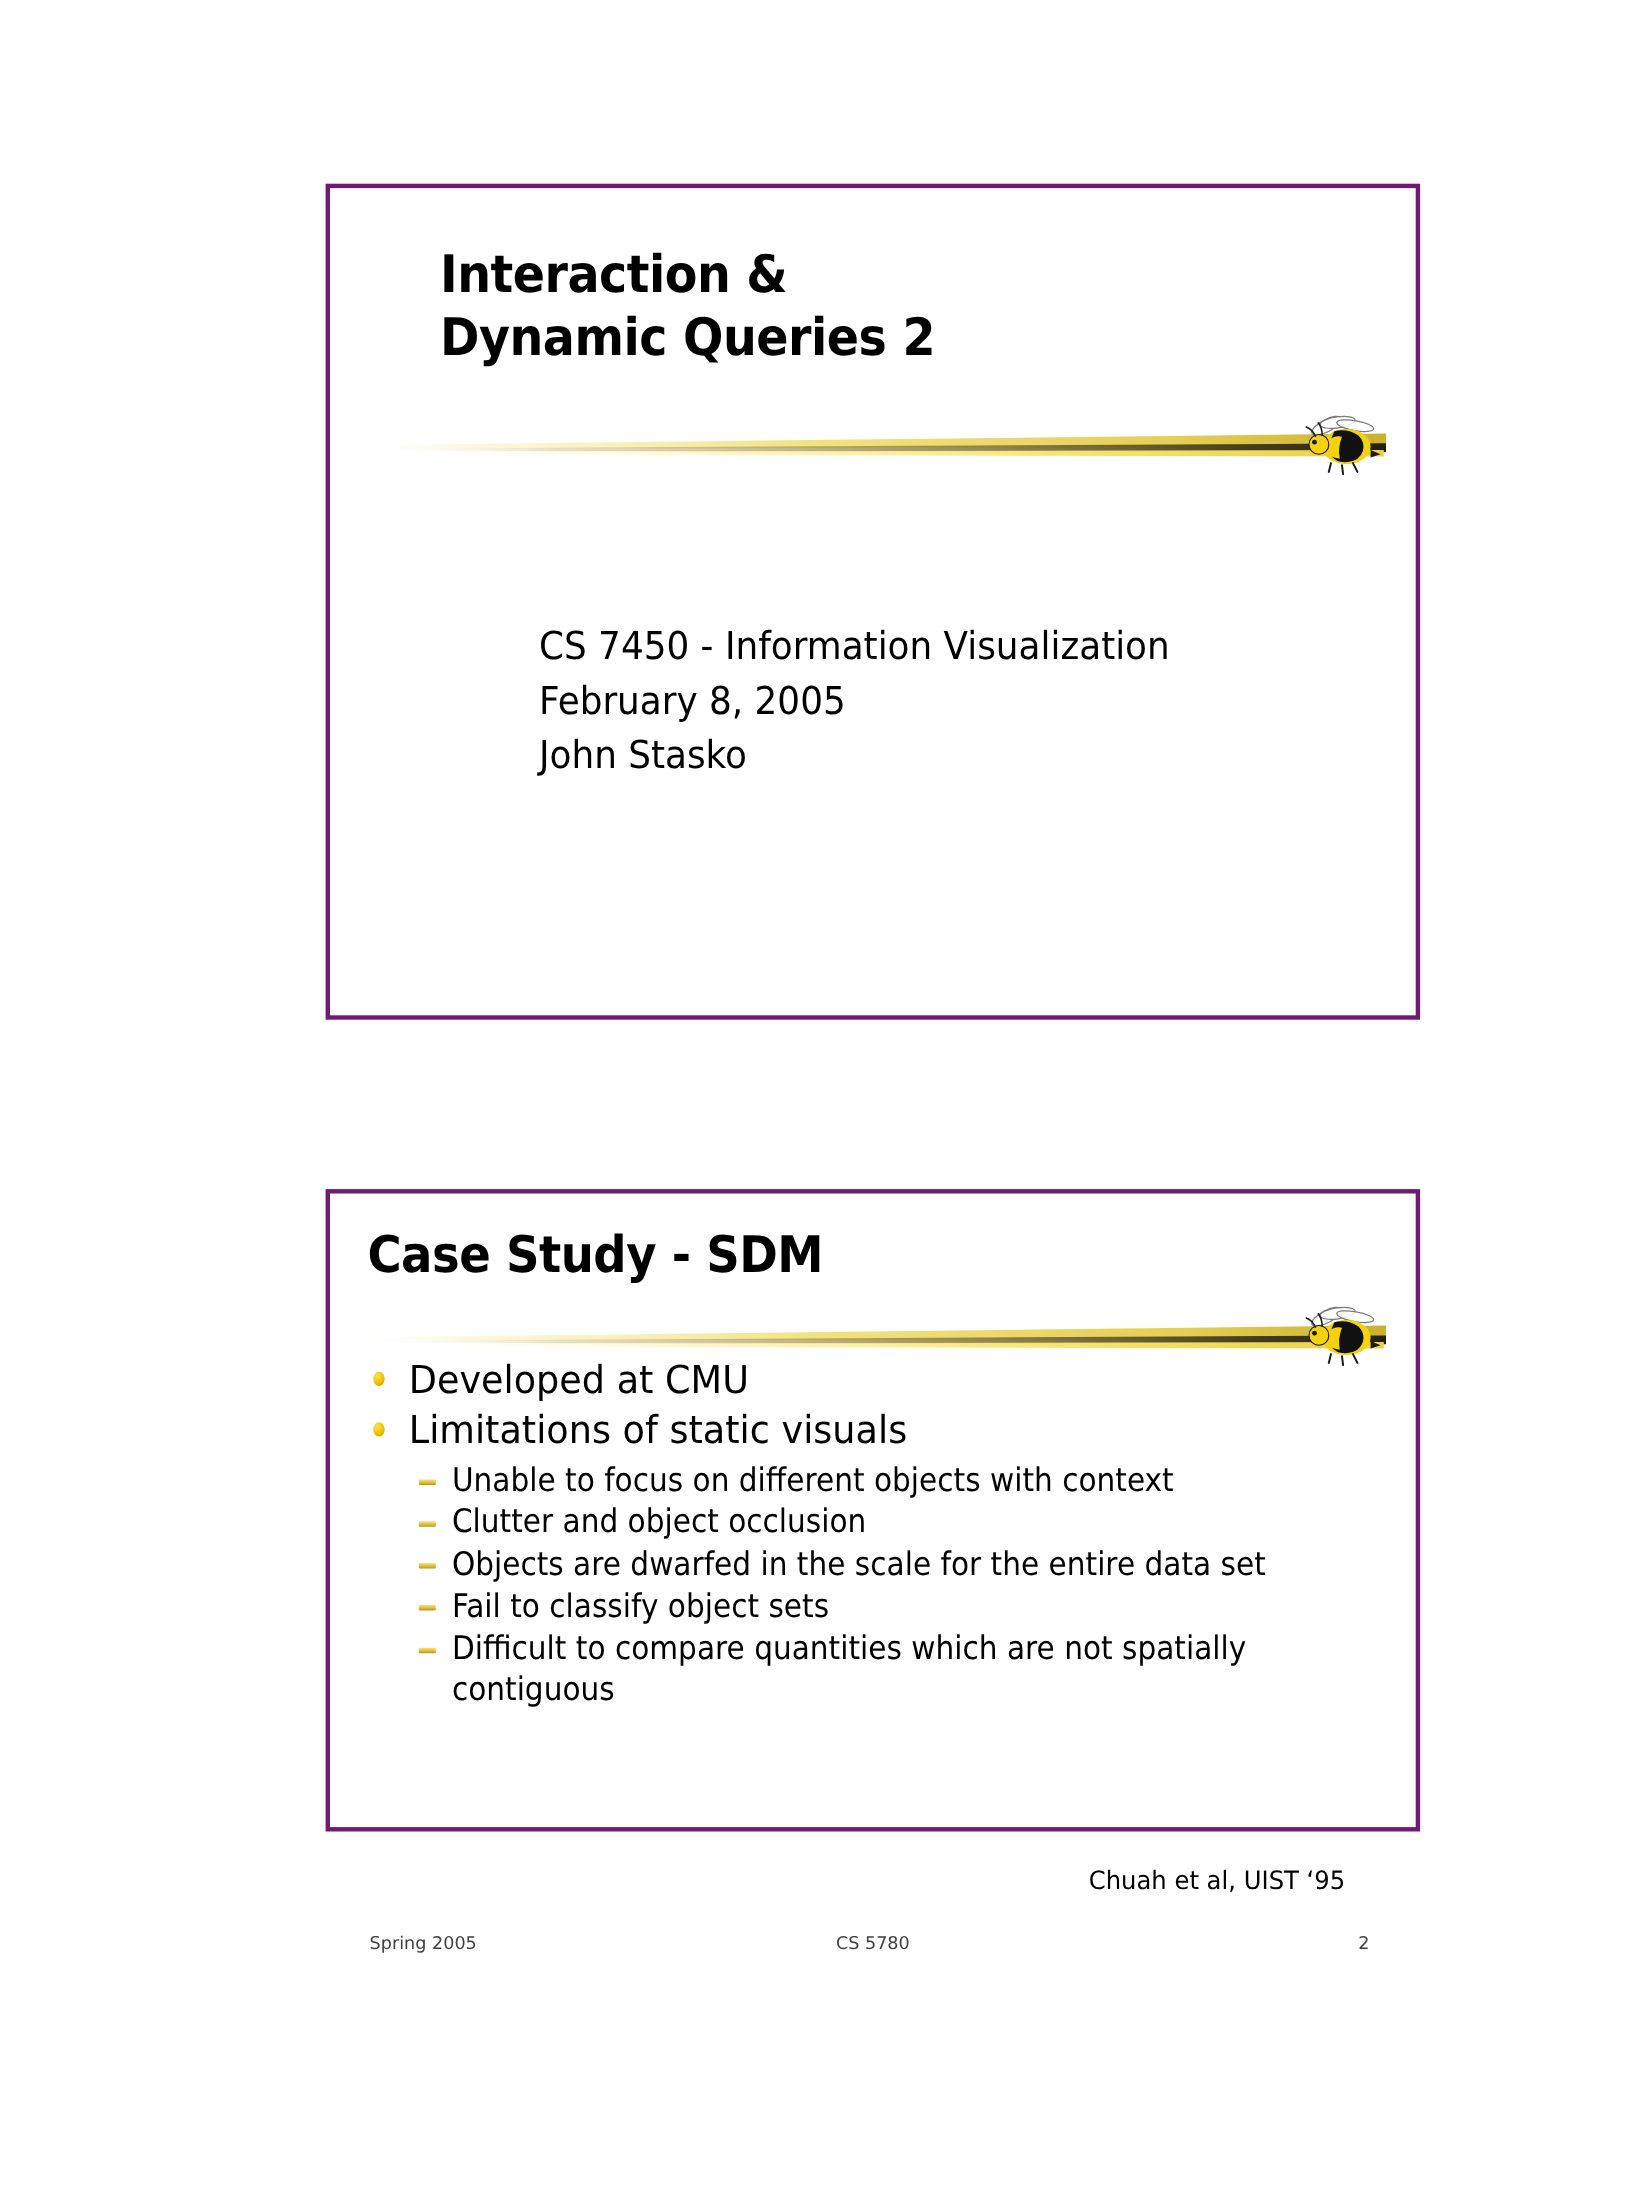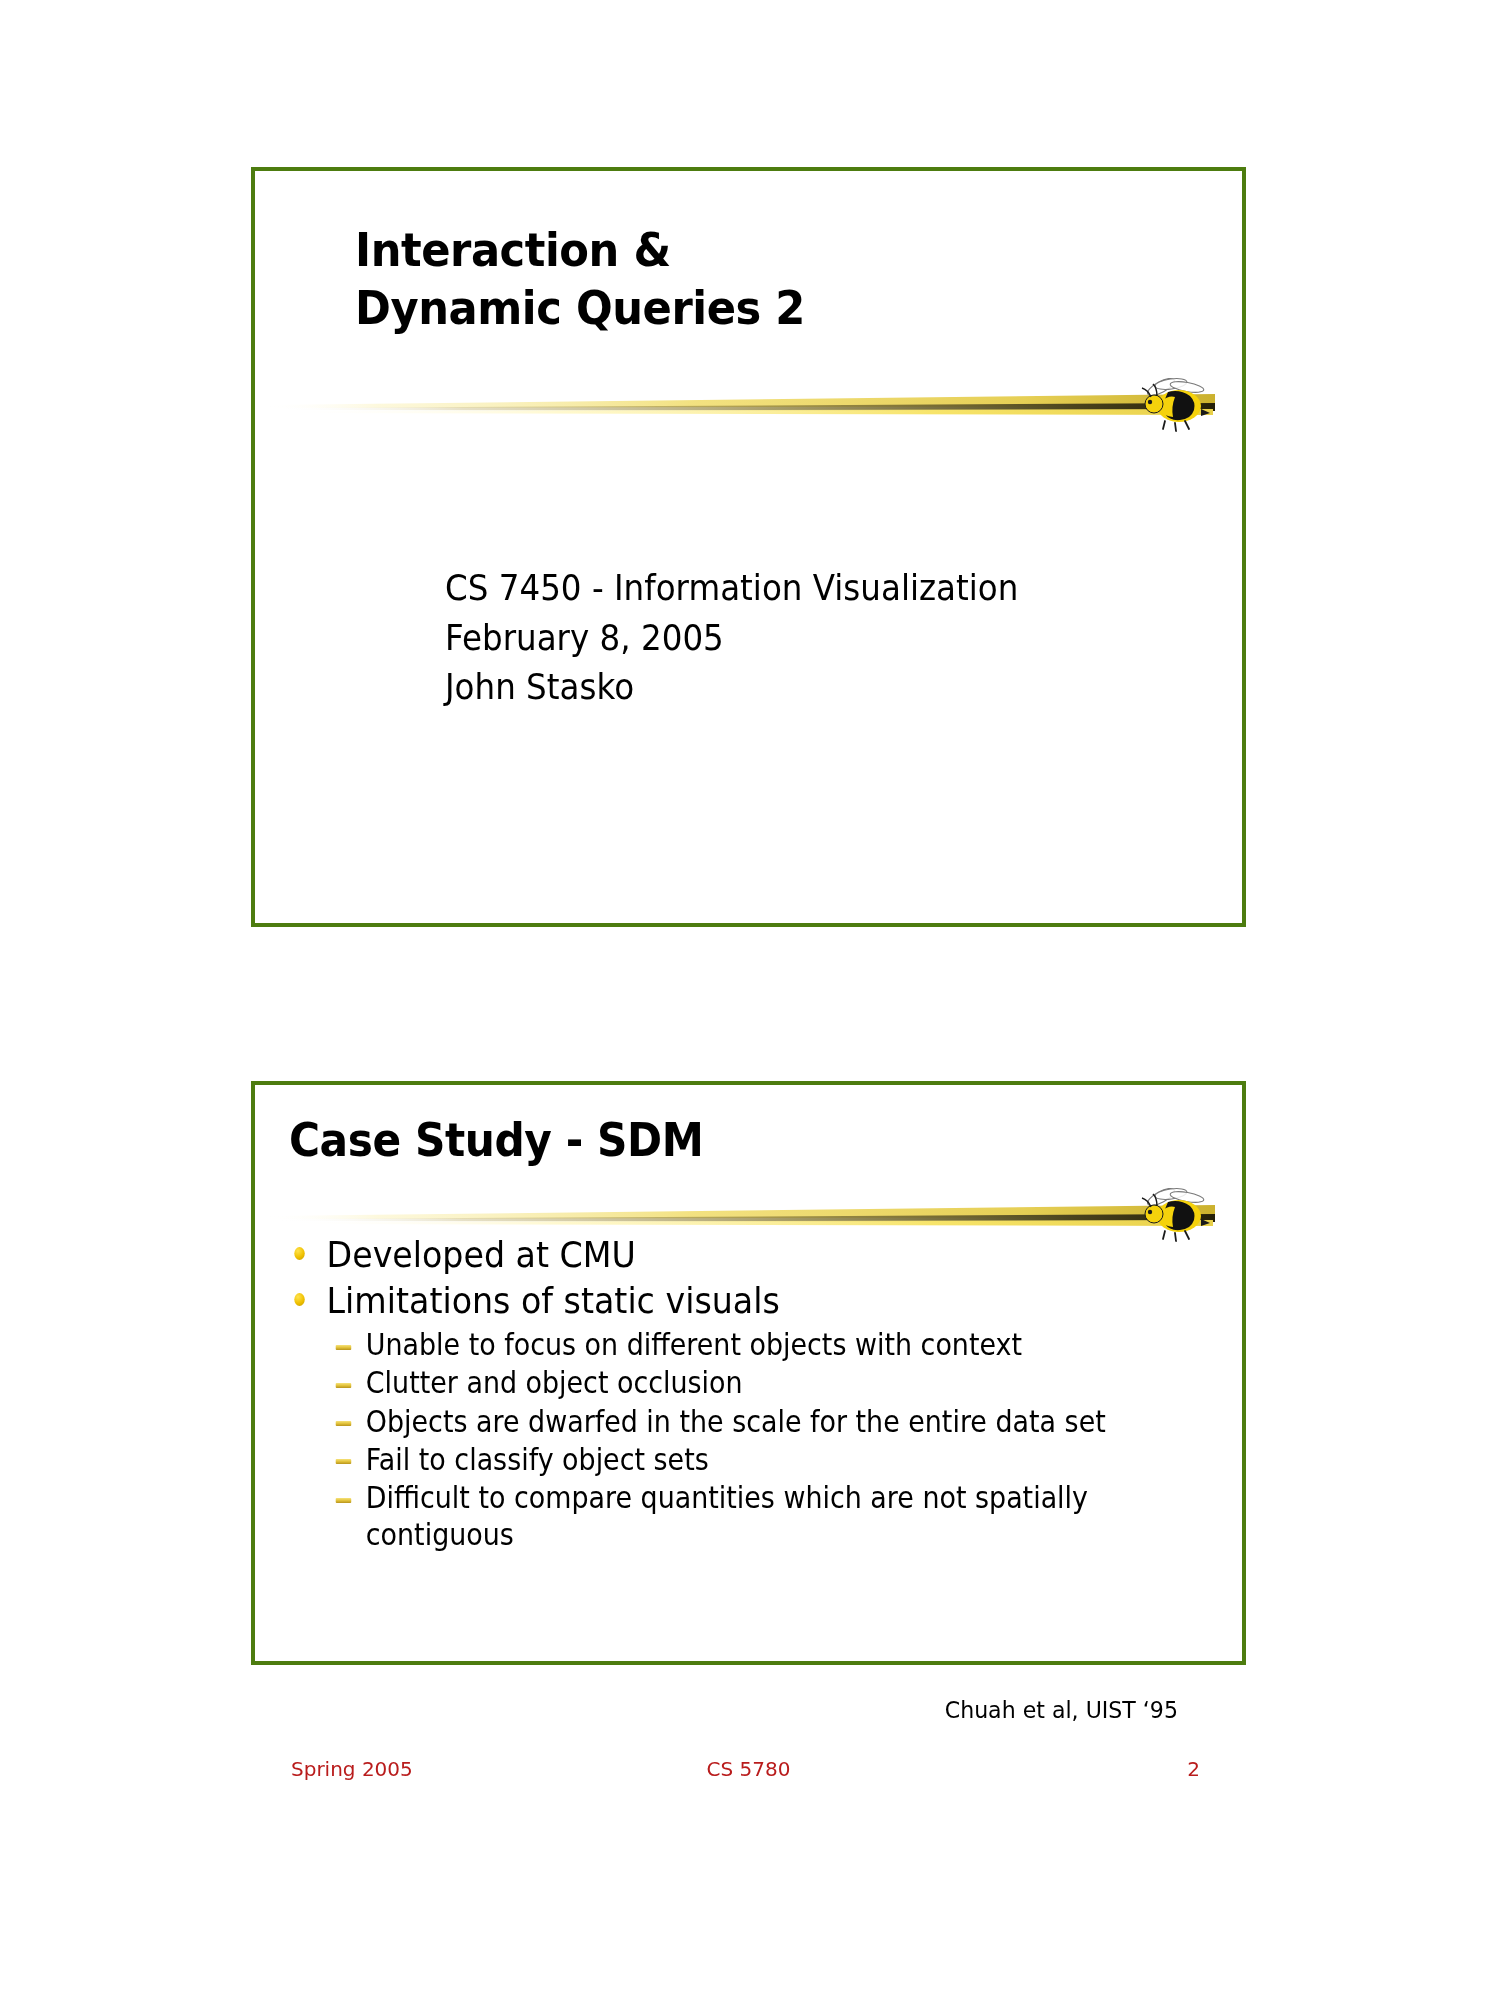--- a/index.html
+++ b/index.html
@@ -19,22 +19,23 @@
   .page {
     position: absolute;
     inset: 0;
     background: #ffffff;
   }
 
   
   .slide {
     position: absolute;
     background: #ffffff;
-    border: 4px solid #4d7c0f;
+    border: 4px solid #701a75;
     box-sizing: border-box;
+    margin-left: 45px;
   }
   #slide-1 {
     left: 251px;
     top: 167px;
     width: 995px;
     height: 760px;
   }
   #slide-2 {
     left: 251px;
     top: 1081px;
@@ -186,22 +187,22 @@
     transform-origin: right top;
   }
 
   
   .footer {
     position: absolute;
     left: 0;
     right: 0;
     top: 672px;
     height: 36px;
-    color: #b91c1c;
-    font-size: 20px;
+    color: #404040;
+    font-size: 16px;
   }
   .footer .f-left {
     position: absolute;
     left: 36px;
     top: 0;
     white-space: nowrap;
   }
   .footer .f-center {
     position: absolute;
     left: 0;

